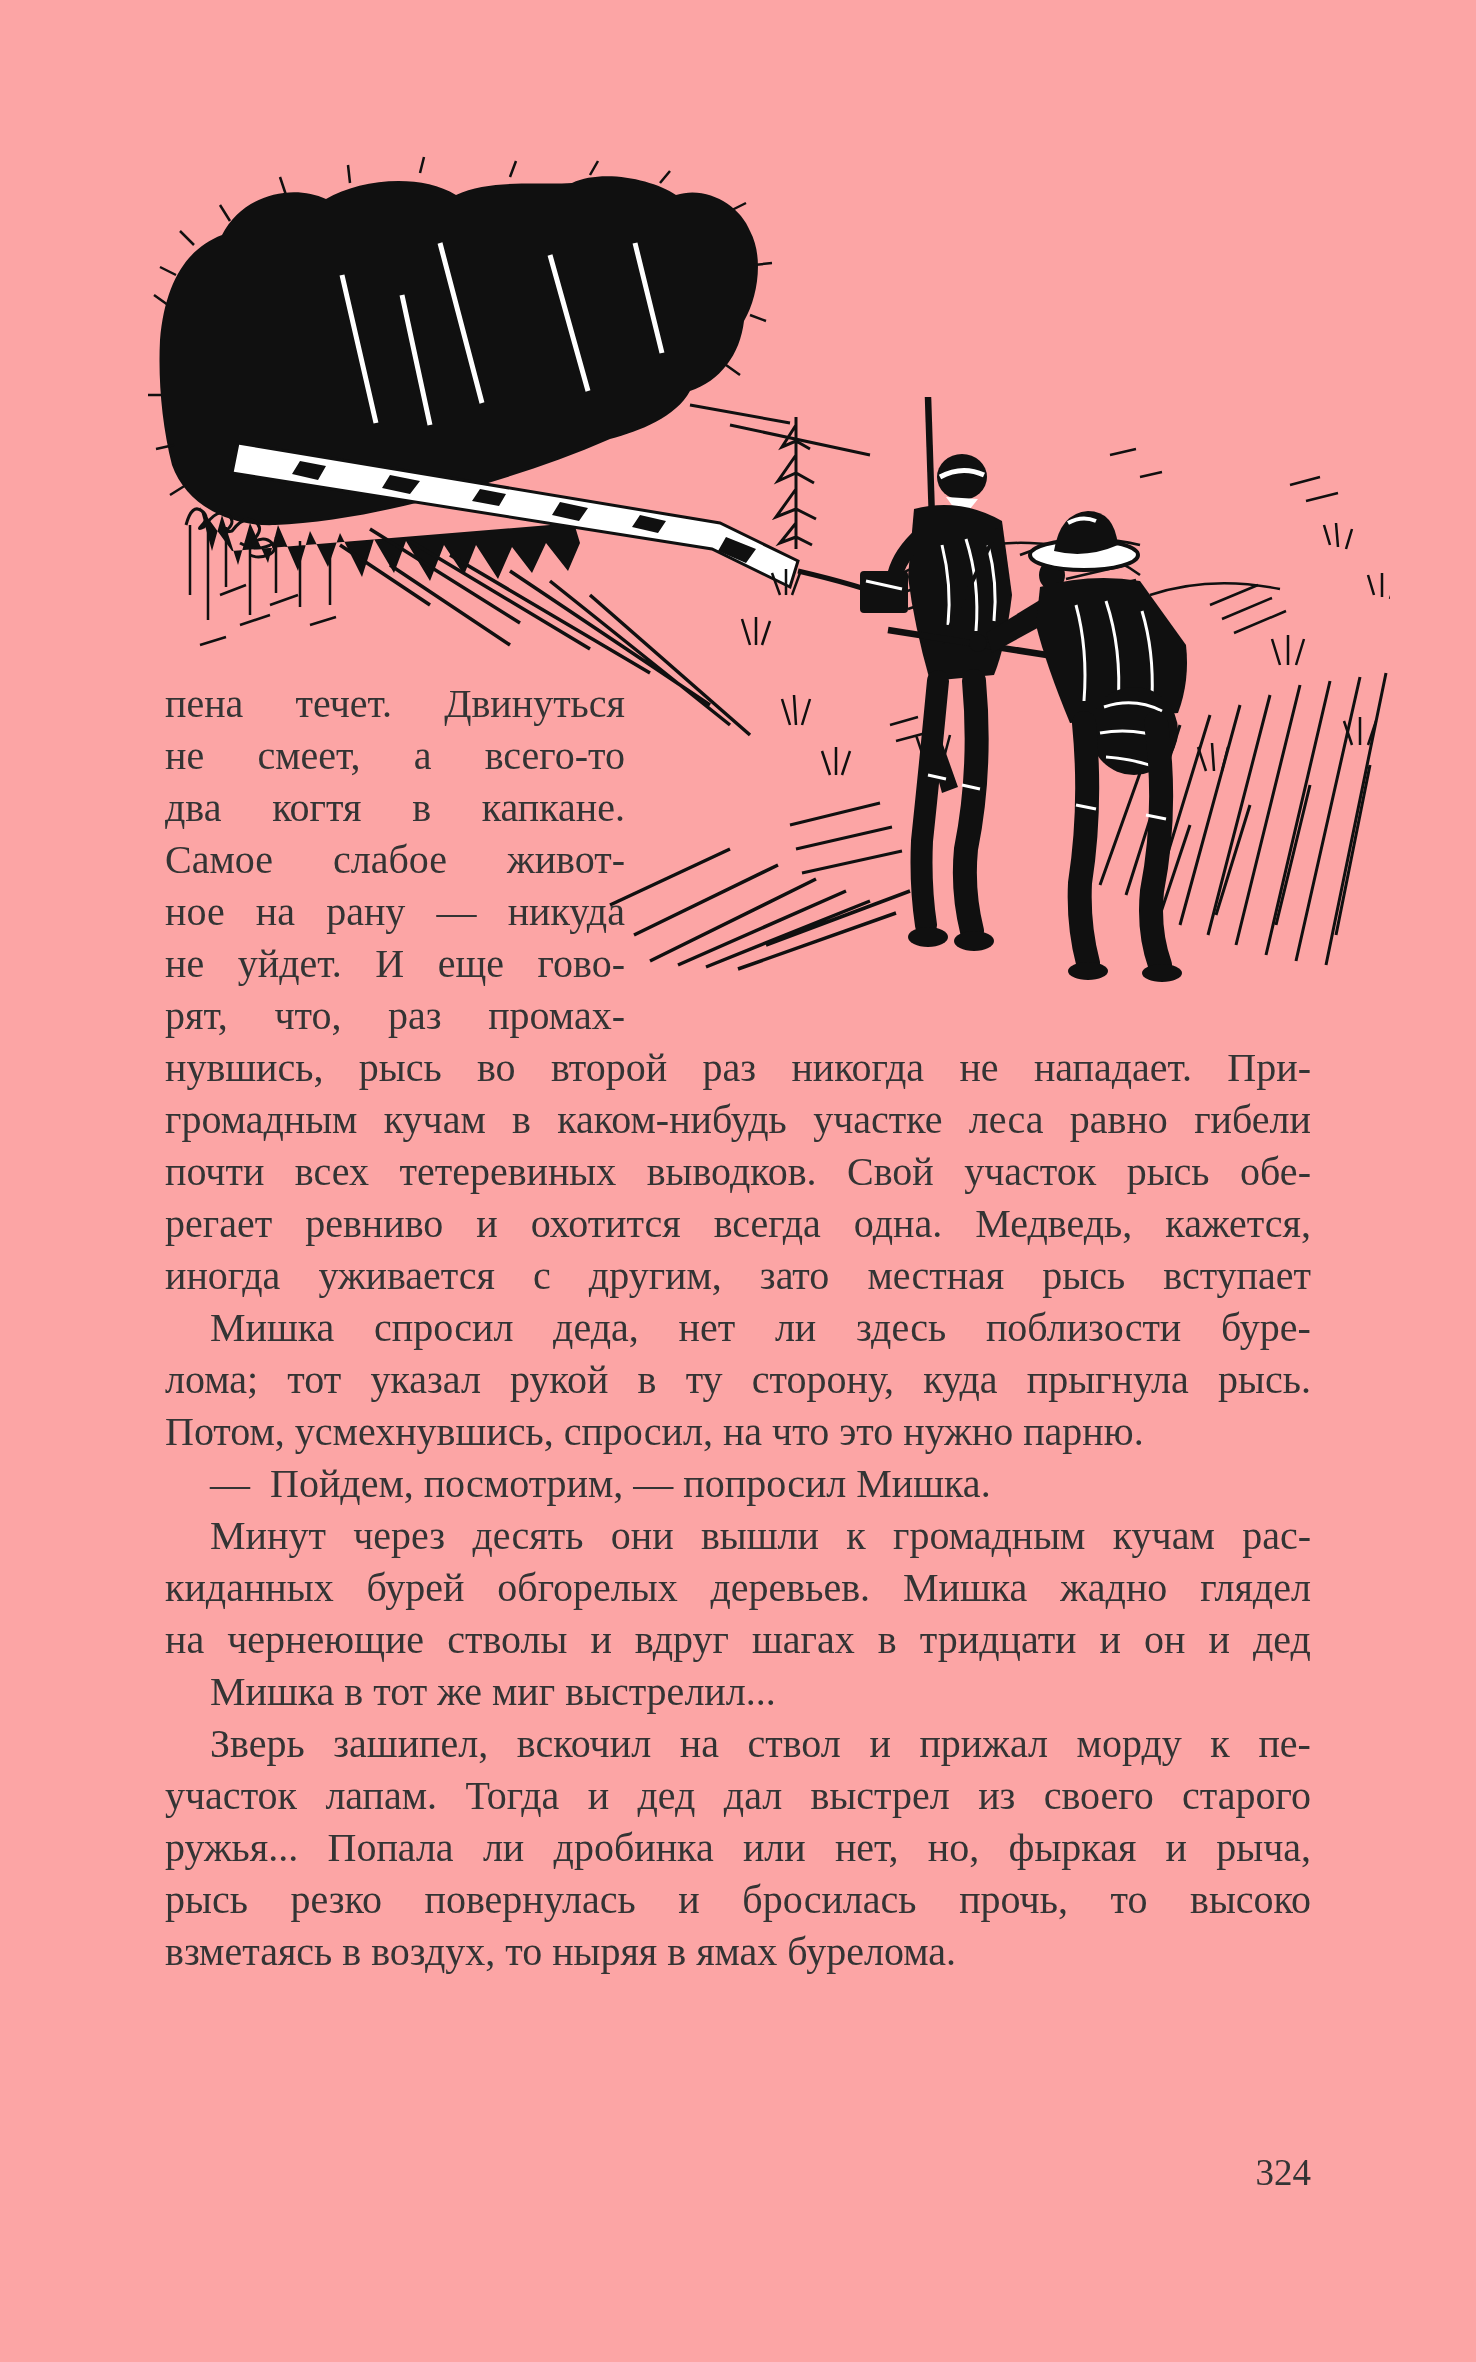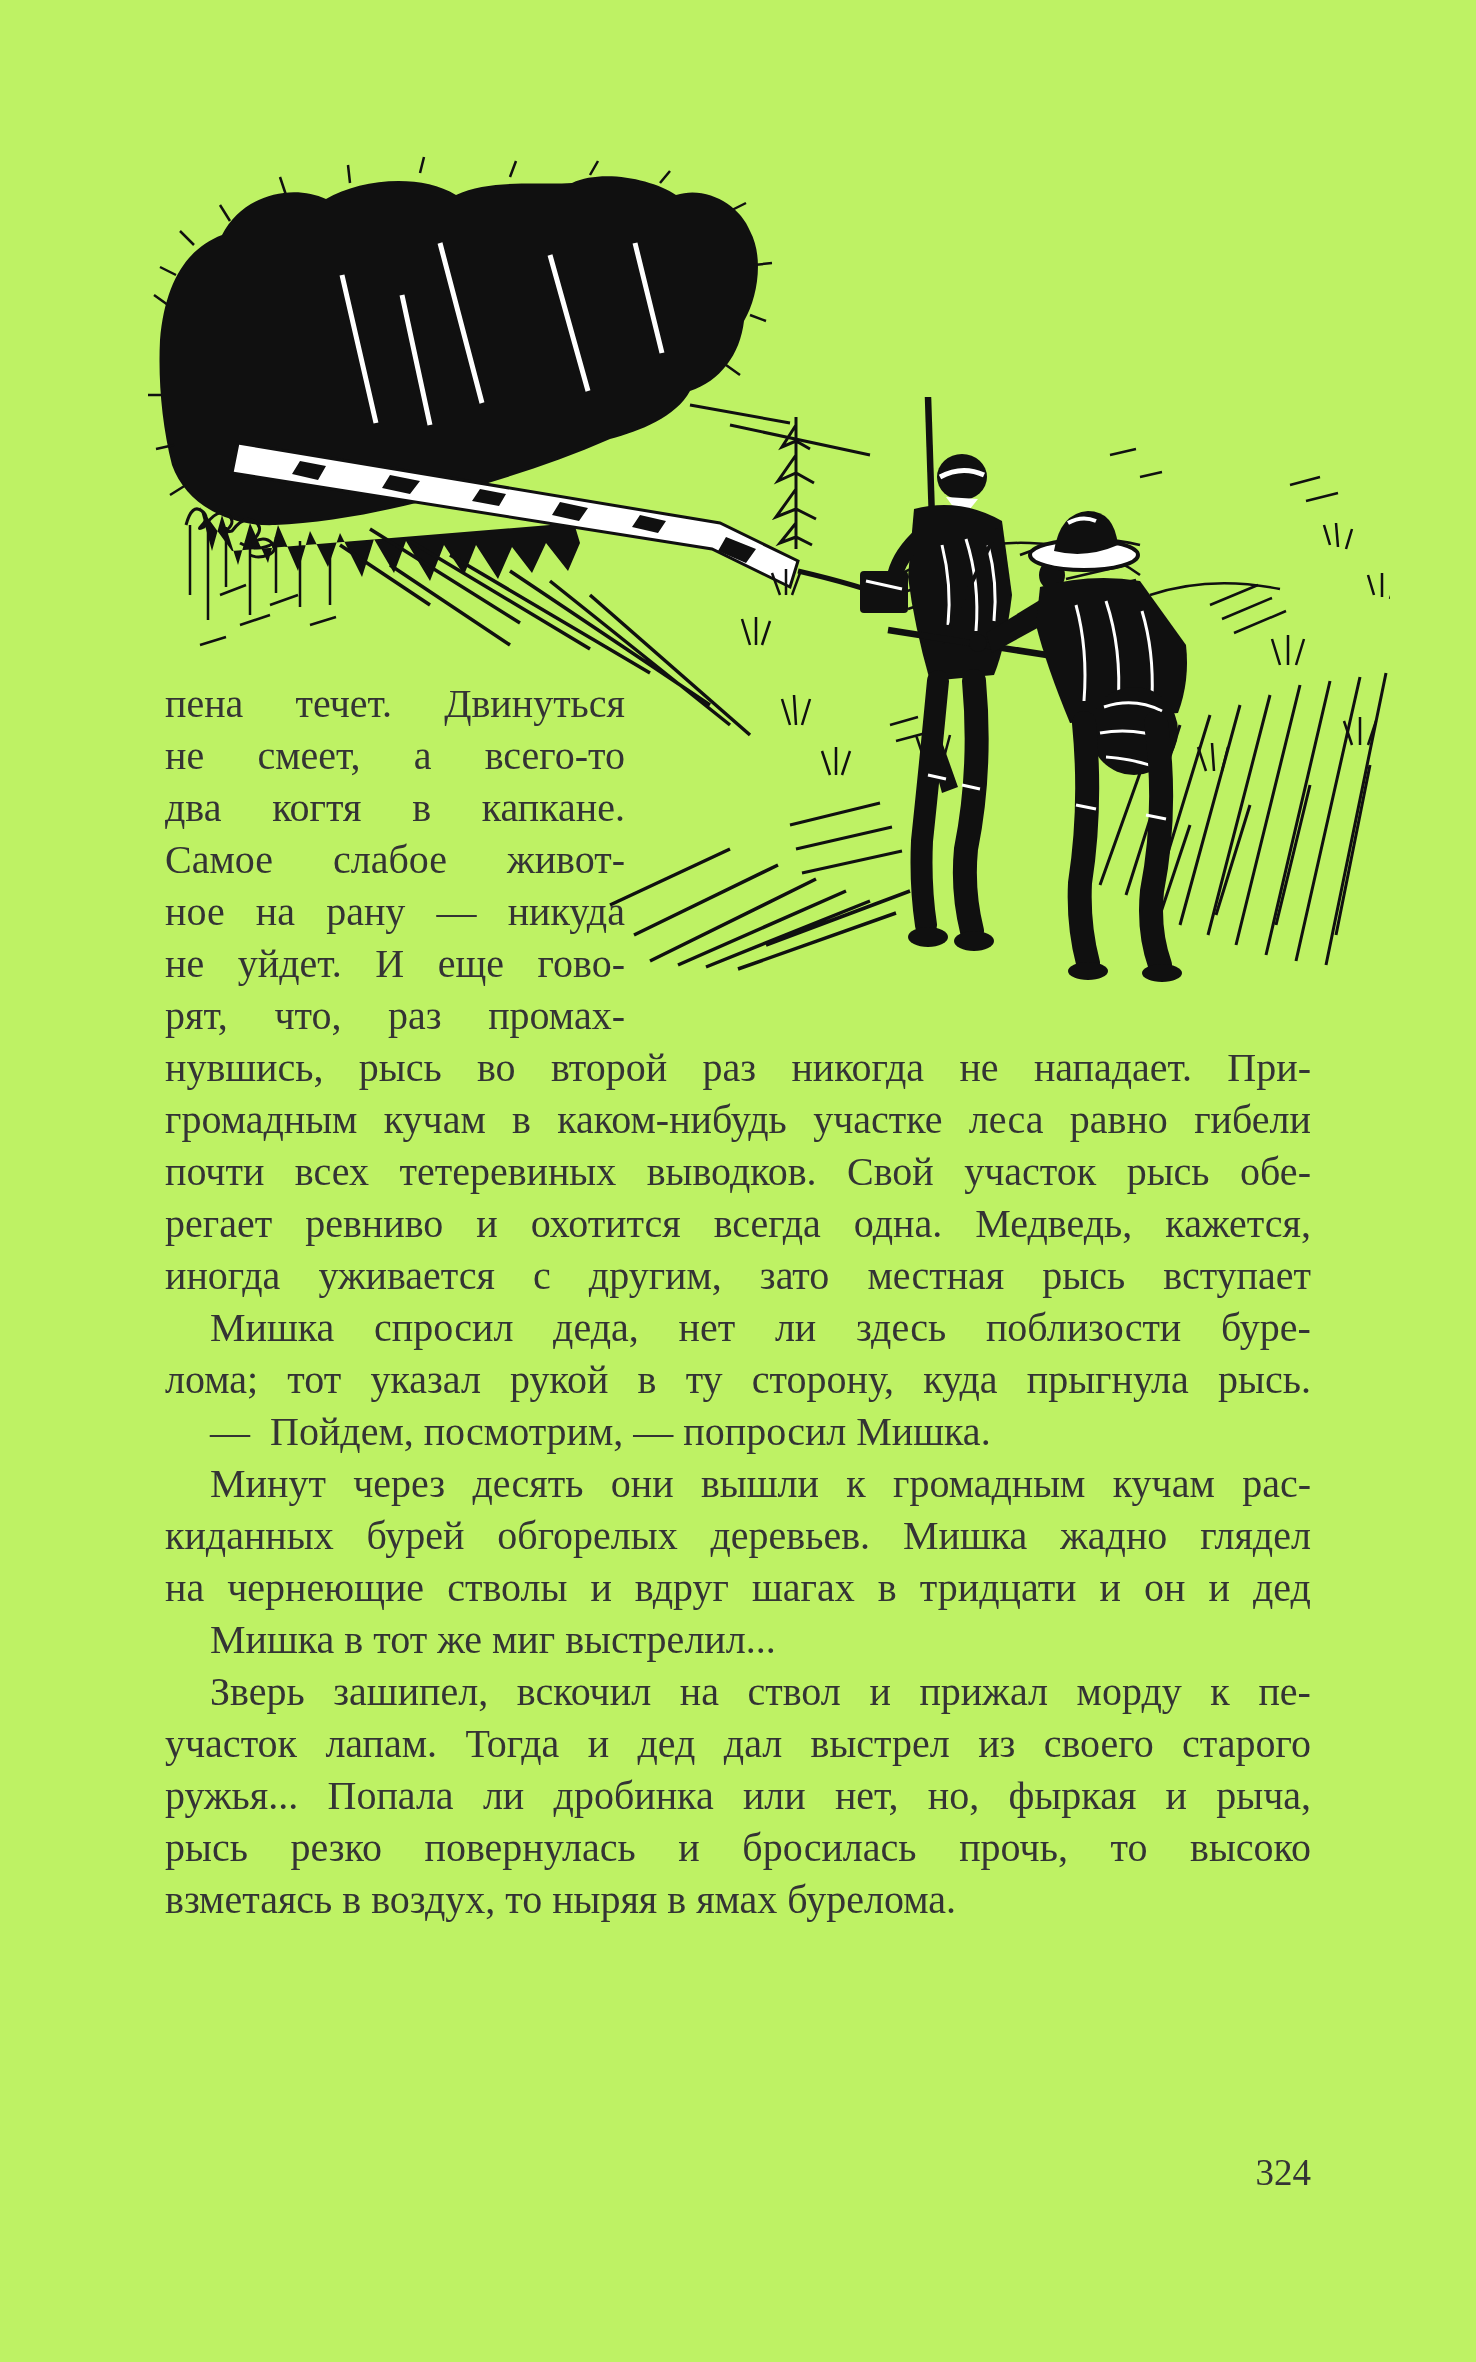--- a/index.html
+++ b/index.html
@@ -1,21 +1,21 @@
 <!DOCTYPE html>
 <html><head>
 <meta charset="utf-8">
 <style>
   html,body{margin:0;padding:0;}
   body{
     width:1476px;height:2362px;background:#ffffff;
     font-family:"Liberation Serif","DejaVu Serif",serif;
     overflow:hidden;position:relative;
   }
-  .page{position:absolute;inset:0;background:#bef264;}
+  .page{position:absolute;inset:0;background:#fca5a5;}
   .illustration{position:absolute;left:90px;top:125px;width:1300px;height:880px;}
   .text-block{position:absolute;left:165px;top:678px;width:1146px;color:#343434;}
   .line{
     box-sizing:border-box;height:52px;line-height:52px;
     font-size:40px;width:1146px;white-space:nowrap;
   }
   .line.narrow{width:460px;}
   .line.justify{display:flex;justify-content:space-between;white-space:normal;}
   .line.indent{padding-left:45px;}
   .page-number{
@@ -260,20 +260,21 @@
         <span>тот</span>
         <span>указал</span>
         <span>рукой</span>
         <span>в</span>
         <span>ту</span>
         <span>сторону,</span>
         <span>куда</span>
         <span>прыгнула</span>
         <span>рысь.</span>
       </div>
+      <div class="line">Потом, усмехнувшись, спросил, на что это нужно парню.</div>
       <div class="line indent">— Пойдем, посмотрим, — попросил Мишка.</div>
       <div class="line justify indent">
         <span>Минут</span>
         <span>через</span>
         <span>десять</span>
         <span>они</span>
         <span>вышли</span>
         <span>к</span>
         <span>громадным</span>
         <span>кучам</span>

